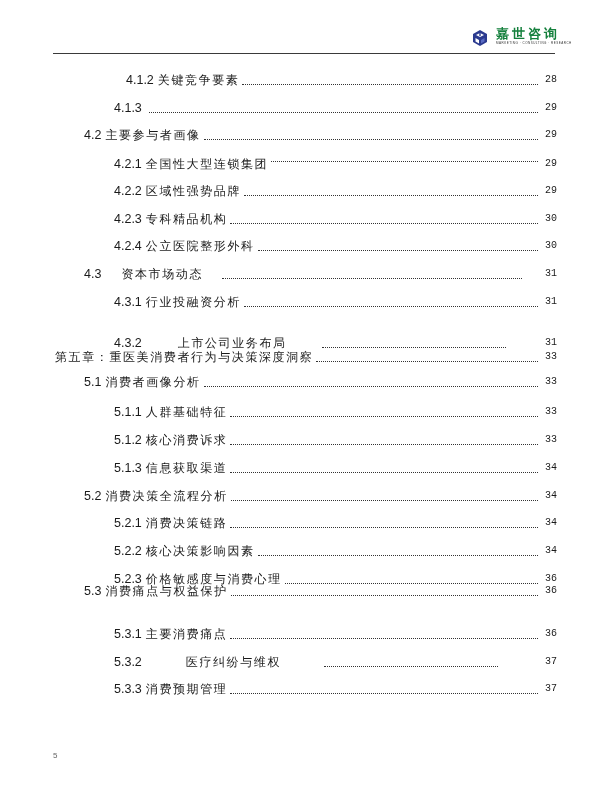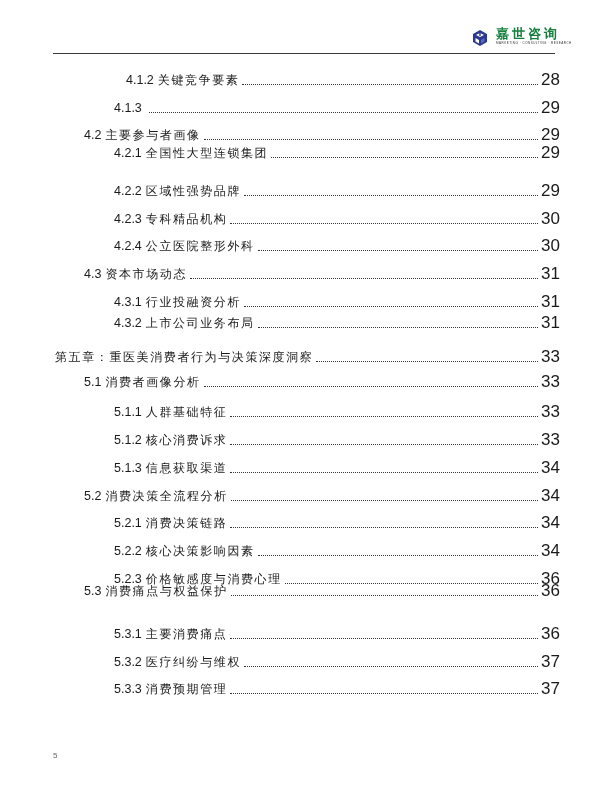--- a/index.html
+++ b/index.html
@@ -91,22 +91,22 @@
       letter-spacing: 1.6px;
       white-space: nowrap;
     }
     .toc-leader {
       flex: 1;
       height: 0;
       margin: 0 3px 6px 3px;
       border-bottom: 1.2px dotted #333;
     }
     .toc-page {
-      font-family: Liberation Sans, sans-serif;
-      font-size: 17px;
+      font-family: Liberation Mono, monospace;
+      font-size: 10px;
       width: 16px;
       text-align: right;
     }
     .lvl1 { left: 55px; }
     .lvl2 { left: 84px; }
     .lvl3 { left: 114px; }
     .footer-page {
       position: absolute;
       left: 53px;
       top: 751px;
@@ -146,21 +146,21 @@
       <span class="toc-num">4.1.3</span>
       <span class="toc-leader"></span>
       <span class="toc-page">29</span>
     </div>
     <div class="toc-row lvl2" style="top: 55.4px;">
       <span class="toc-num">4.2</span>
       <span class="toc-title">主要参与者画像</span>
       <span class="toc-leader"></span>
       <span class="toc-page">29</span>
     </div>
-    <div class="toc-row lvl3" style="top: 73px;">
+    <div class="toc-row lvl3" style="top: 84px; align-items: center;">
       <span class="toc-num">4.2.1</span>
       <span class="toc-title">全国性大型连锁集团</span>
       <span class="toc-leader"></span>
       <span class="toc-page">29</span>
     </div>
     <div class="toc-row lvl3" style="top: 110.8px;">
       <span class="toc-num">4.2.2</span>
       <span class="toc-title">区域性强势品牌</span>
       <span class="toc-leader"></span>
       <span class="toc-page">29</span>
@@ -170,33 +170,33 @@
       <span class="toc-title">专科精品机构</span>
       <span class="toc-leader"></span>
       <span class="toc-page">30</span>
     </div>
     <div class="toc-row lvl3" style="top: 166.2px;">
       <span class="toc-num">4.2.4</span>
       <span class="toc-title">公立医院整形外科</span>
       <span class="toc-leader"></span>
       <span class="toc-page">30</span>
     </div>
-    <div class="toc-row lvl2" style="top: 193.9px;">
+    <div class="toc-row lvl2" style="top: 193.9px; gap: 16px;">
       <span class="toc-num">4.3</span>
       <span class="toc-title">资本市场动态</span>
       <span class="toc-leader"></span>
       <span class="toc-page">31</span>
     </div>
     <div class="toc-row lvl3" style="top: 221.6px;">
       <span class="toc-num">4.3.1</span>
       <span class="toc-title">行业投融资分析</span>
       <span class="toc-leader"></span>
       <span class="toc-page">31</span>
     </div>
-    <div class="toc-row lvl3" style="top: 243px;">
+    <div class="toc-row lvl3" style="top: 263px; gap: 32px;">
       <span class="toc-num">4.3.2</span>
       <span class="toc-title">上市公司业务布局</span>
       <span class="toc-leader"></span>
       <span class="toc-page">31</span>
     </div>
     <div class="toc-row lvl1" style="top: 277px;">
       <span class="toc-title">第五章：重医美消费者行为与决策深度洞察</span>
       <span class="toc-leader"></span>
       <span class="toc-page">33</span>
     </div>
@@ -253,21 +253,21 @@
       <span class="toc-title">消费痛点与权益保护</span>
       <span class="toc-leader"></span>
       <span class="toc-page">36</span>
     </div>
     <div class="toc-row lvl3" style="top: 554px; justify-content: space-between;">
       <span class="toc-num">5.3.1</span>
       <span class="toc-title">主要消费痛点</span>
       <span class="toc-leader"></span>
       <span class="toc-page">36</span>
     </div>
-    <div class="toc-row lvl3" style="top: 581.7px;">
+    <div class="toc-row lvl3" style="top: 581.7px; gap: 40px;">
       <span class="toc-num">5.3.2</span>
       <span class="toc-title">医疗纠纷与维权</span>
       <span class="toc-leader"></span>
       <span class="toc-page">37</span>
     </div>
     <div class="toc-row lvl3" style="top: 609.4px;">
       <span class="toc-num">5.3.3</span>
       <span class="toc-title">消费预期管理</span>
       <span class="toc-leader"></span>
       <span class="toc-page">37</span>

